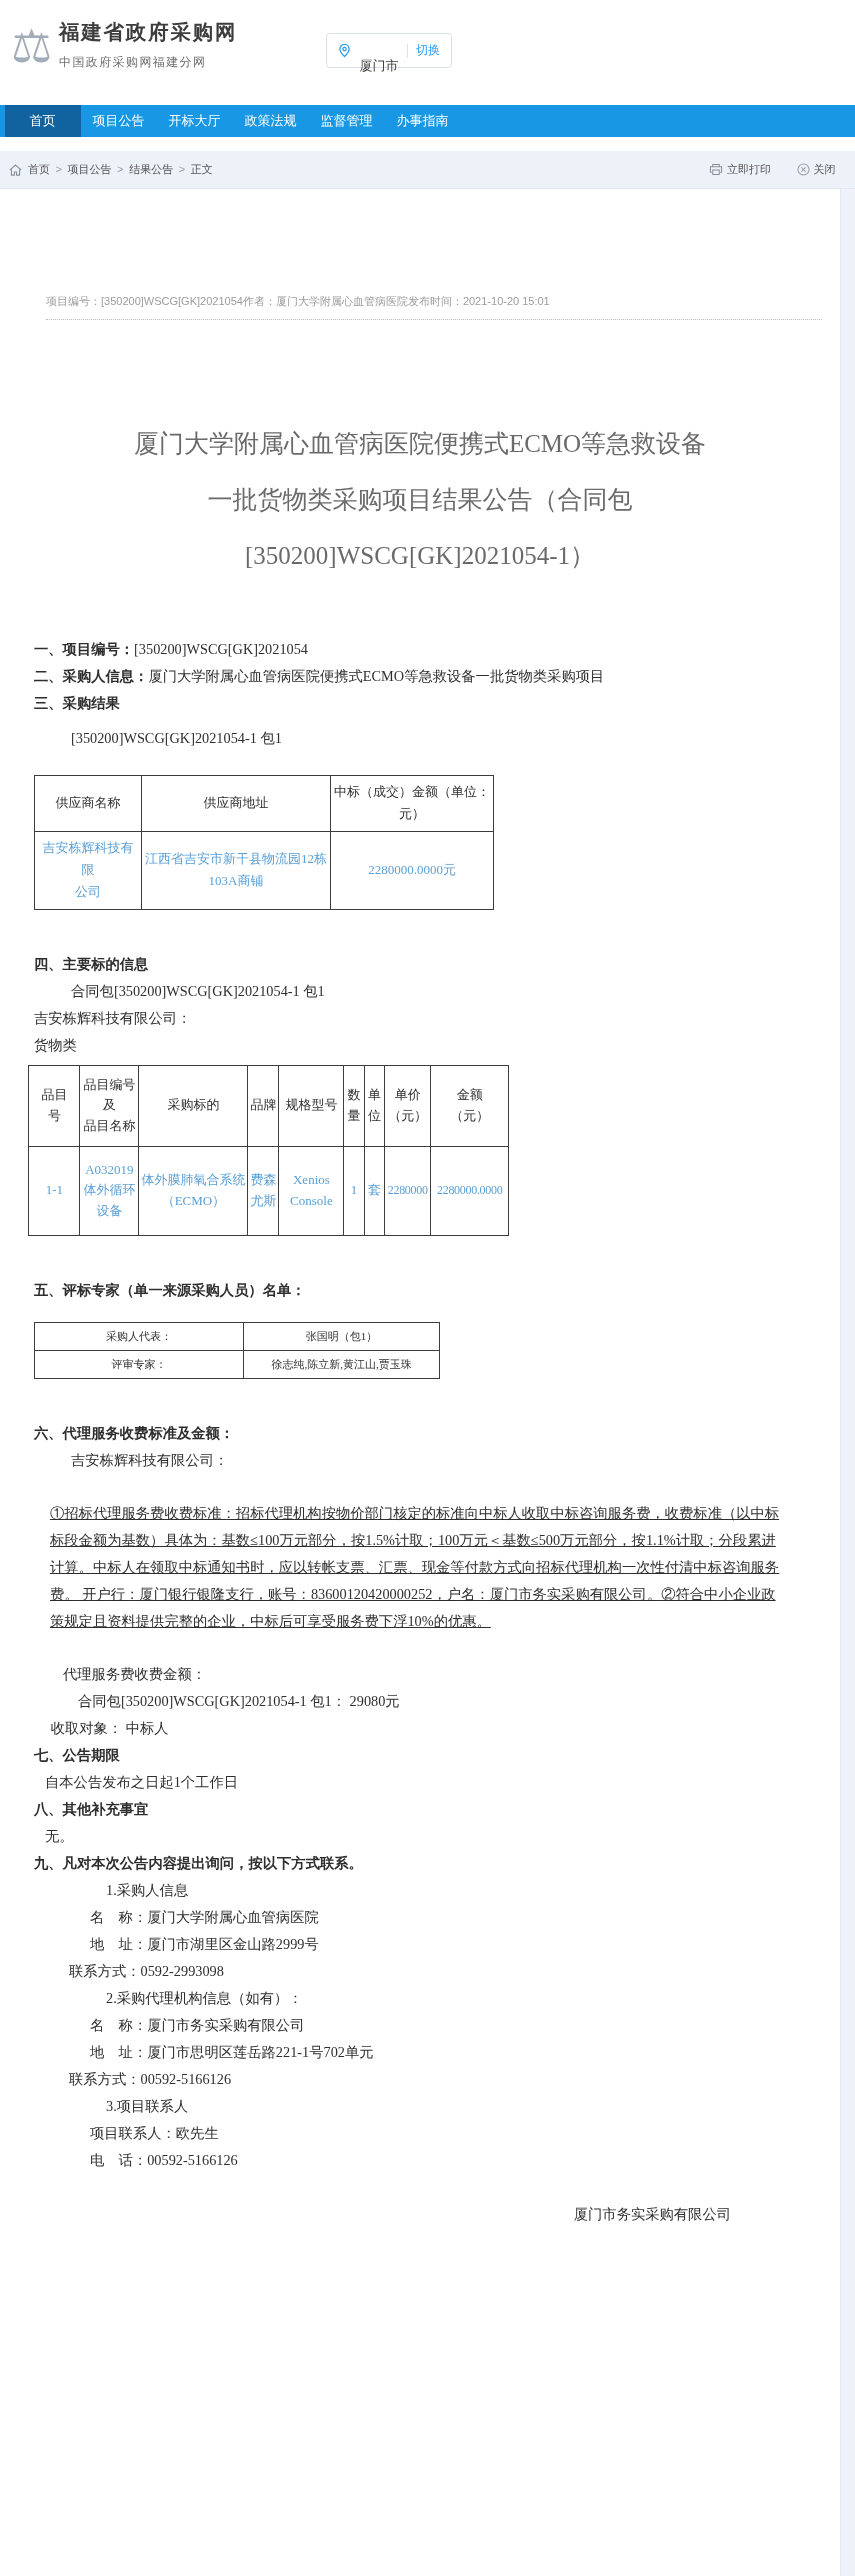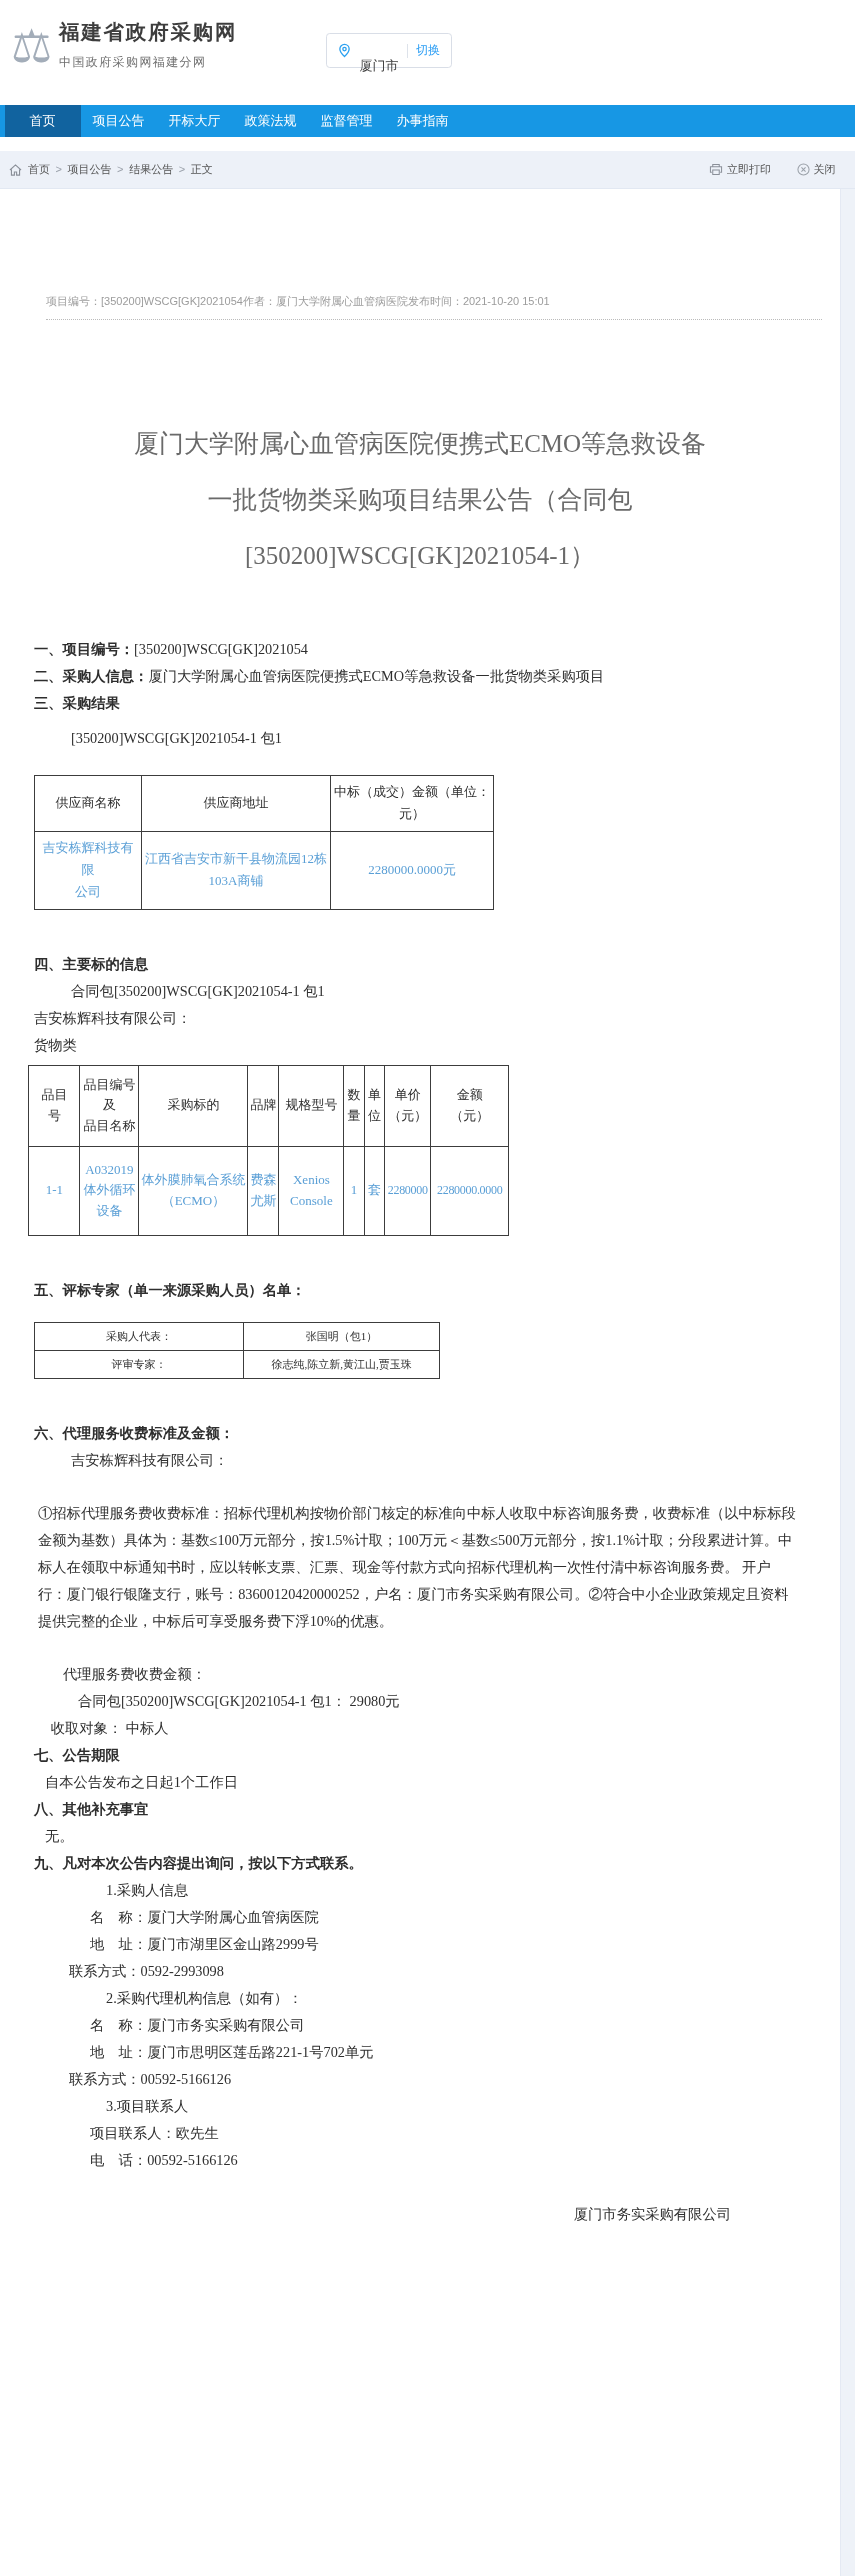--- a/index.html
+++ b/index.html
@@ -52,21 +52,21 @@
   .doc-title { margin-top:96px; text-align:center;
     font-family:"Liberation Serif", serif; font-size:25px; color:#6a6a6a; line-height:56px; }
   .body { margin:52px 37px 0 34px; font-family:"Liberation Serif", serif;
     font-size:14.3px; color:#2e2e2e; line-height:27px; }
   .line b { font-weight:bold; }
   .i12{padding-left:11px}.i18{padding-left:16.7px}.i31{padding-left:29px}
   .i38{padding-left:35px}.i40{padding-left:37px}.i48{padding-left:44px}
   .i60{padding-left:56px}.i78{padding-left:72px}
   .mt8{margin-top:7.4px}
   .sec-gap{margin-top:41px}
-  .para{margin:26px 4px; }
+  .para{margin:26px 16px;text-decoration:underline; }
 
   table { border-collapse:collapse; font-family:"Liberation Serif", serif; color:#2e2e2e; }
   td { border:0.9px solid #3c3c3c; text-align:center; vertical-align:middle; }
   .pre { white-space:pre-line; }
   .t1 { margin-top:23px; font-size:13px; }
   .t1 td { padding:5.6px 1.9px; line-height:22px; }
   .t1 tr.head td { height:56px; }
   .t1 tr.data td { height:52px; color:#5a9fd6; }
   .t2 { margin:5.6px 0 0 -5.6px; font-size:13px; }
   .t2 td { padding:3.7px 1.9px; line-height:20.4px; }

